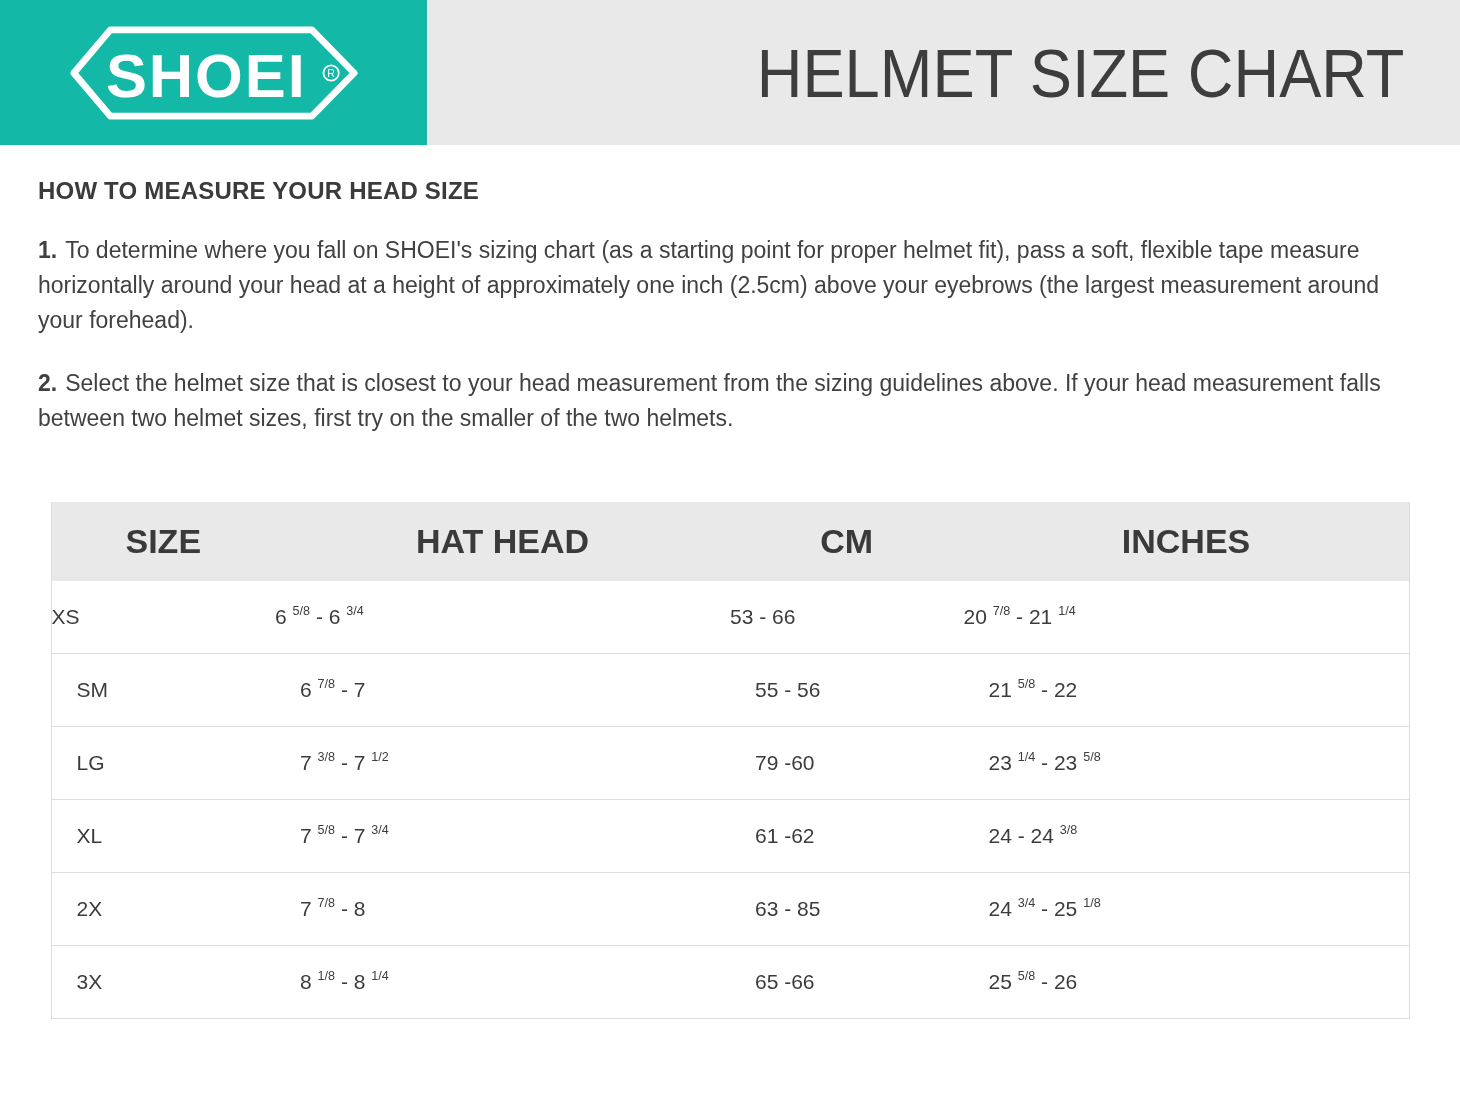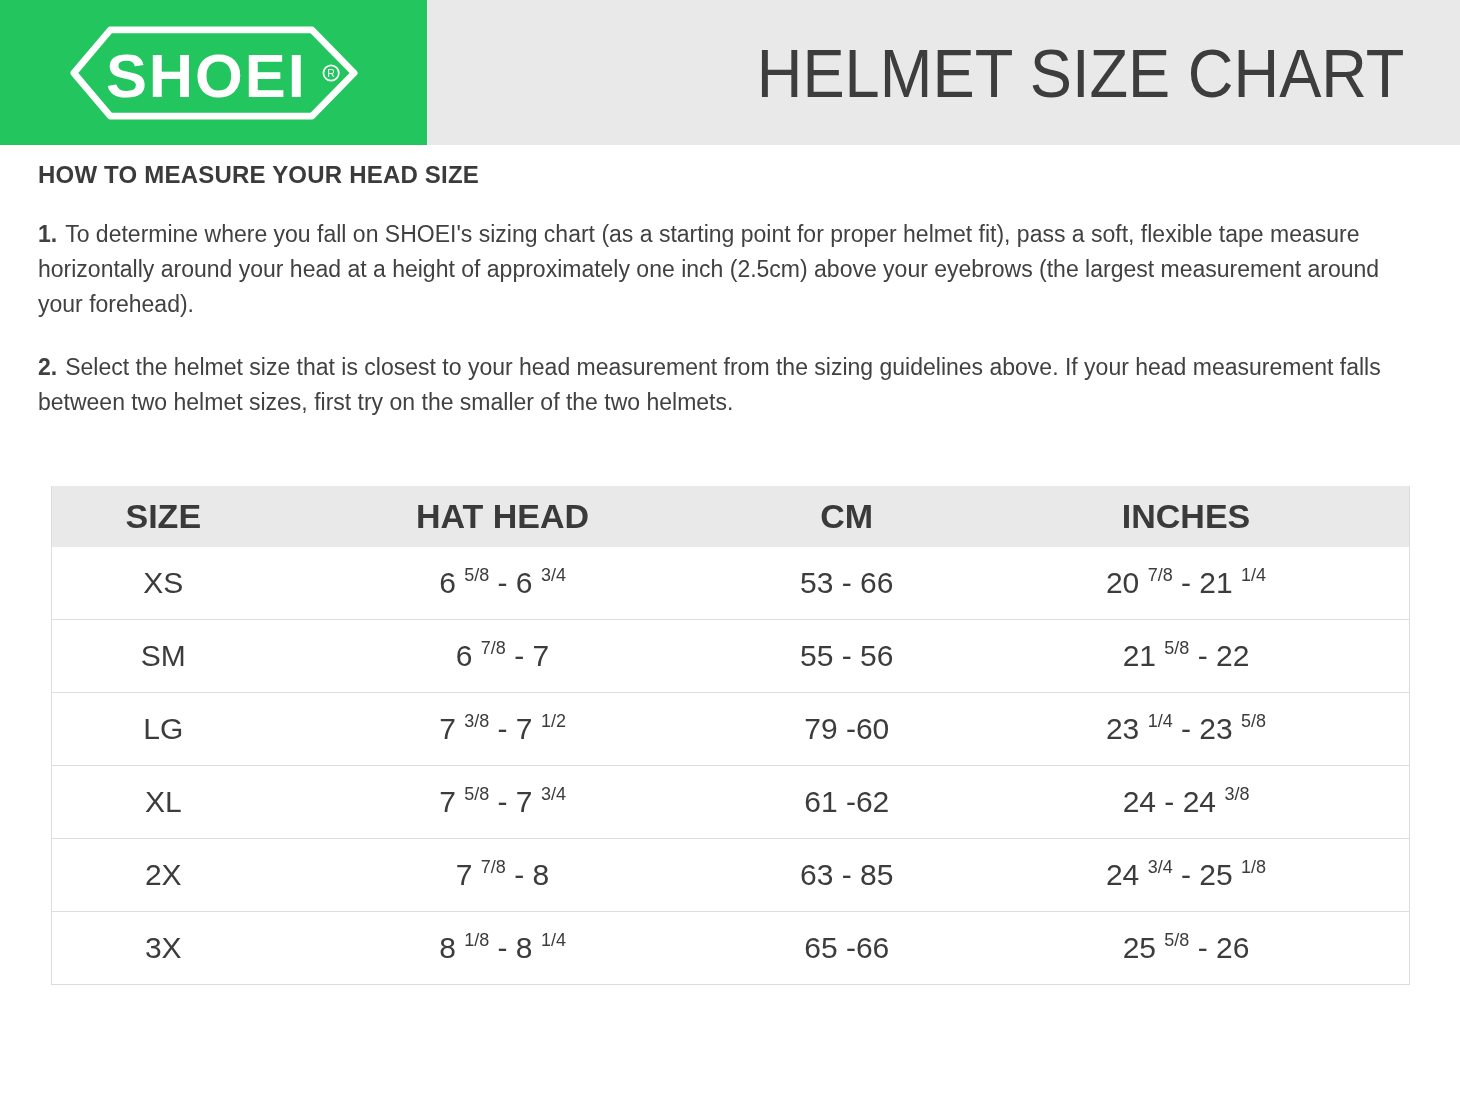--- a/index.html
+++ b/index.html
@@ -6,58 +6,58 @@
   body{
     width:1460px;height:1100px;position:relative;overflow:hidden;
     font-family:"Liberation Sans","DejaVu Sans",sans-serif;
     color:#3f3f3f;
   }
   
   .header{
     height:145px;background:#e9e9e9;display:flex;align-items:stretch;position:relative;
   }
   .logo-box{
-    width:427px;min-width:427px;background:#22c55e;
+    width:427px;min-width:427px;background:#14b8a6;
     display:flex;align-items:center;justify-content:center;
   }
   .logo-box svg{display:block;}
   .page-title{
     position:absolute;right:55px;top:0;height:145px;
     display:flex;align-items:center;
     font-size:68px;font-weight:400;color:#3d3d3d;letter-spacing:0px;
     transform:scaleX(0.93);transform-origin:100% 50%;
     white-space:nowrap;
   }
   
   .content{padding:0 38px;}
   .howto-heading{
-    margin:16px 0 0 0;font-size:24px;font-weight:700;color:#3b3b3b;letter-spacing:0.2px;
+    margin:32px 0 0 0;font-size:24px;font-weight:700;color:#3b3b3b;letter-spacing:0.2px;
   }
   .step{
     margin:28px 0 0 0;max-width:1345px;font-size:23px;line-height:35px;color:#414141;
   }
   .stepnum{font-weight:700;margin-right:8px;}
   
   table.size-table{
     width:1359px;margin:66px auto 0 auto;border-collapse:collapse;table-layout:fixed;
     border:1px solid #dcdcdc;border-top:none;
   }
   table.size-table col.c1{width:16.5%;}
   table.size-table col.c2{width:33.5%;}
   table.size-table col.c3{width:17.2%;}
   table.size-table col.c4{width:32.8%;}
   table.size-table thead th{
     background:#e9e9e9;height:55px;font-size:34px;font-weight:700;color:#3a3a3a;
-    text-align:center;vertical-align:middle;border:none;padding:3px;
+    text-align:center;vertical-align:middle;border:none;padding:12px;
   }
   table.size-table tbody td{
-    height:72px;font-size:30px;color:#3c3c3c;text-align:center;vertical-align:middle;
+    height:72px;font-size:21px;color:#3c3c3c;vertical-align:middle;
     padding:0;border:none;
   }
-  table.size-table tbody tr + tr td{border-top:1px solid #dedede;}
+  table.size-table tbody tr + tr td{border-top:1px solid #dedede;padding-left:25px;}
   table.size-table tbody td sup{
     font-size:0.60em;position:relative;top:-0.05em;vertical-align:super;letter-spacing:0;
   }
 </style>
 </head>
 <body>
 
 <div class="header">
   <div class="logo-box">
     <svg width="288" height="100" viewBox="0 0 300 104">

